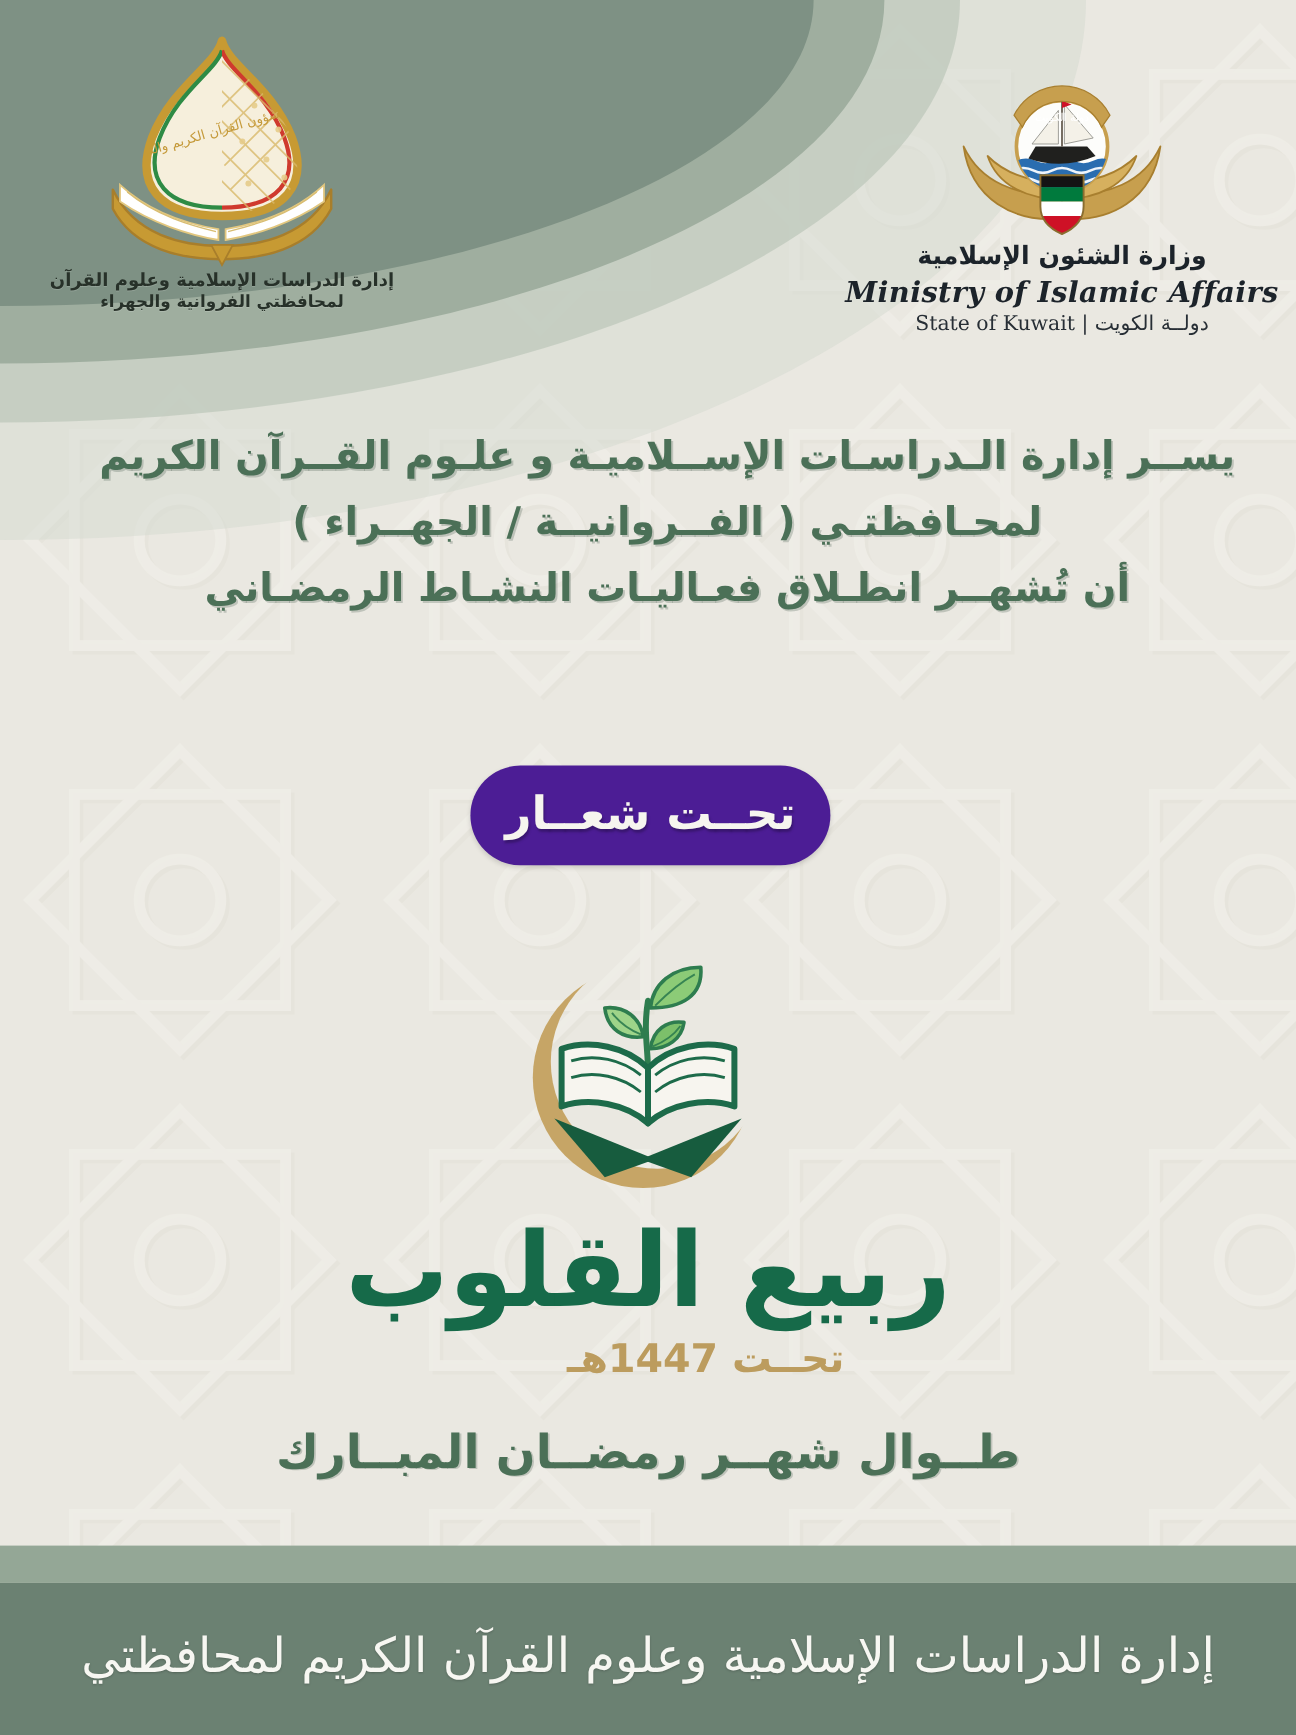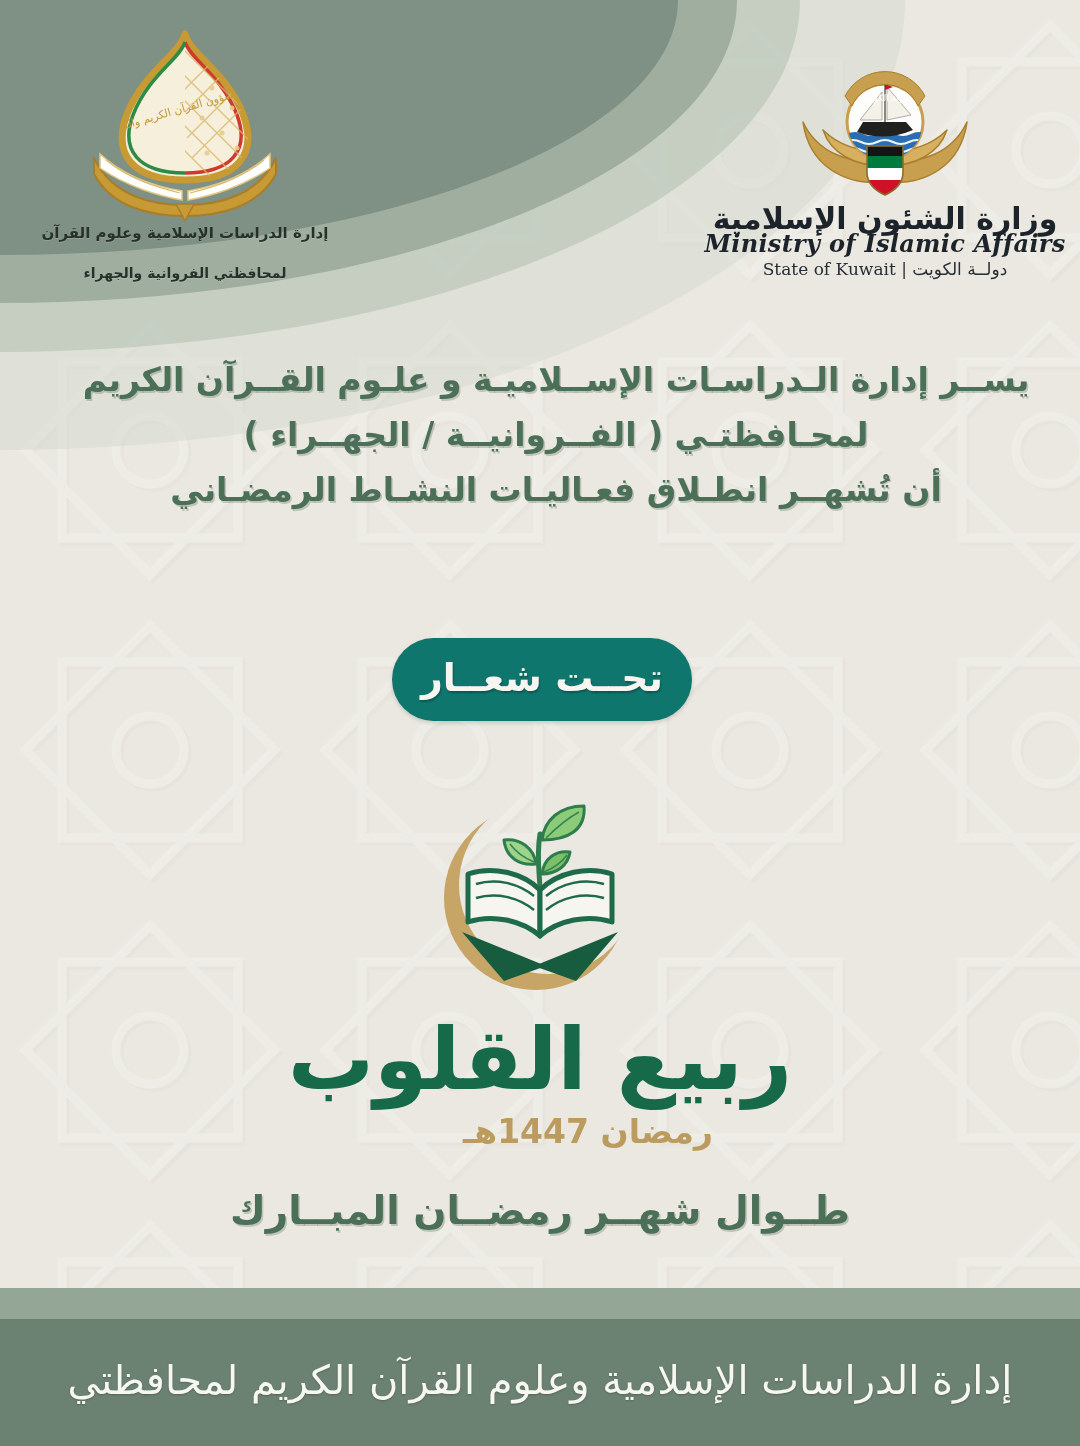--- a/index.html
+++ b/index.html
@@ -10,36 +10,36 @@
   }
   
   #bg-pattern{position:absolute;top:0;left:0;z-index:0;}
   
   #swoosh{position:absolute;top:0;left:0;z-index:1;}
   
   .dept-logo{position:absolute;left:72px;top:28px;width:226px;z-index:3;text-align:center;}
   .dept-caption{position:absolute;left:40px;width:290px;text-align:center;color:#273129;z-index:3;
     font-weight:600;text-shadow:0 1px 0 rgba(255,255,255,.15);margin-top:20px;}
   .dept-caption.l1{top:204px;font-size:15px;}
-  .dept-caption.l2{top:245px;font-size:14px;}
+  .dept-caption.l2{top:224px;font-size:14px;}
   
   .moi{position:absolute;left:700px;top:0;width:370px;text-align:center;z-index:2;}
   .moi-emblem{position:absolute;left:95px;top:60px;}
-  .moi-ar{position:absolute;top:201px;left:0;width:370px;font-size:30px;font-weight:bold;color:#1c232a;direction:rtl;}
+  .moi-ar{position:absolute;top:201px;left:0;width:370px;font-size:21px;font-weight:bold;color:#1c232a;direction:rtl;}
   .moi-en{position:absolute;top:229px;left:0;width:370px;font-size:24px;font-weight:bold;color:#1c232a;
     font-family:"DejaVu Serif",serif;letter-spacing:.3px;font-style:italic;}
   .moi-state{position:absolute;top:259px;left:0;width:370px;font-size:17px;color:#272e35;
     font-family:"DejaVu Serif",serif;}
   
   .announce{position:absolute;top:352px;left:0;width:1080px;z-index:2;text-align:center;direction:rtl;
     color:#4b7057;font-weight:bold;font-size:33px;line-height:55px;
     text-shadow:1.5px 1.5px 0 rgba(40,62,49,.22);margin-left:16px;}
   
   .badge{position:absolute;left:392px;top:638px;width:300px;height:83px;border-radius:42px;
-    background:#0f766e;z-index:2;box-shadow:0 2px 4px rgba(0,0,0,.15);}
+    background:#4c1d95;z-index:2;box-shadow:0 2px 4px rgba(0,0,0,.15);}
   .badge span{display:block;width:100%;height:83px;line-height:80px;text-align:center;color:#f6f5ef;
     font-size:38px;font-weight:bold;direction:rtl;text-shadow:1px 2px 2px rgba(0,0,0,.25);}
   
   .camp-logo{position:absolute;left:428px;top:786px;z-index:2;}
   .camp-title{position:absolute;top:1005px;left:0;width:1080px;text-align:center;z-index:2;direction:rtl;
     color:#166a49;font-size:86px;font-weight:bold;line-height:108px;}
   .camp-date{position:absolute;top:1112px;left:0;width:1080px;text-align:center;z-index:2;direction:rtl;
     color:#bc9c5e;font-size:33px;font-weight:600;}
   .camp-date span{display:inline-block;transform:translateX(48px);}
   .camp-duration{position:absolute;top:1182px;left:0;width:1080px;text-align:center;z-index:2;direction:rtl;
@@ -228,20 +228,20 @@
 
     <g fill="#175c3e">
       <path d="M34,146 L118,180 L76,195 Z"></path>
       <path d="M190,146 L106,180 L148,195 Z"></path>
     </g>
   </svg>
 </div>
 
 <div class="camp-title">ربيع القلوب</div>
 <div class="camp-date">
-  <span>رمضان 1447هـ</span>
+  <span>تحــت 1447هـ</span>
 </div>
 <div class="camp-duration">طــوال شهــر رمضــان المبــارك</div>
 
 <div class="footer-light"></div>
 <div class="footer-dark">
   <span>إدارة الدراسات الإسلامية وعلوم القرآن الكريم لمحافظتي الفروانية والجهراء</span>
 </div>
 
 </body></html>

